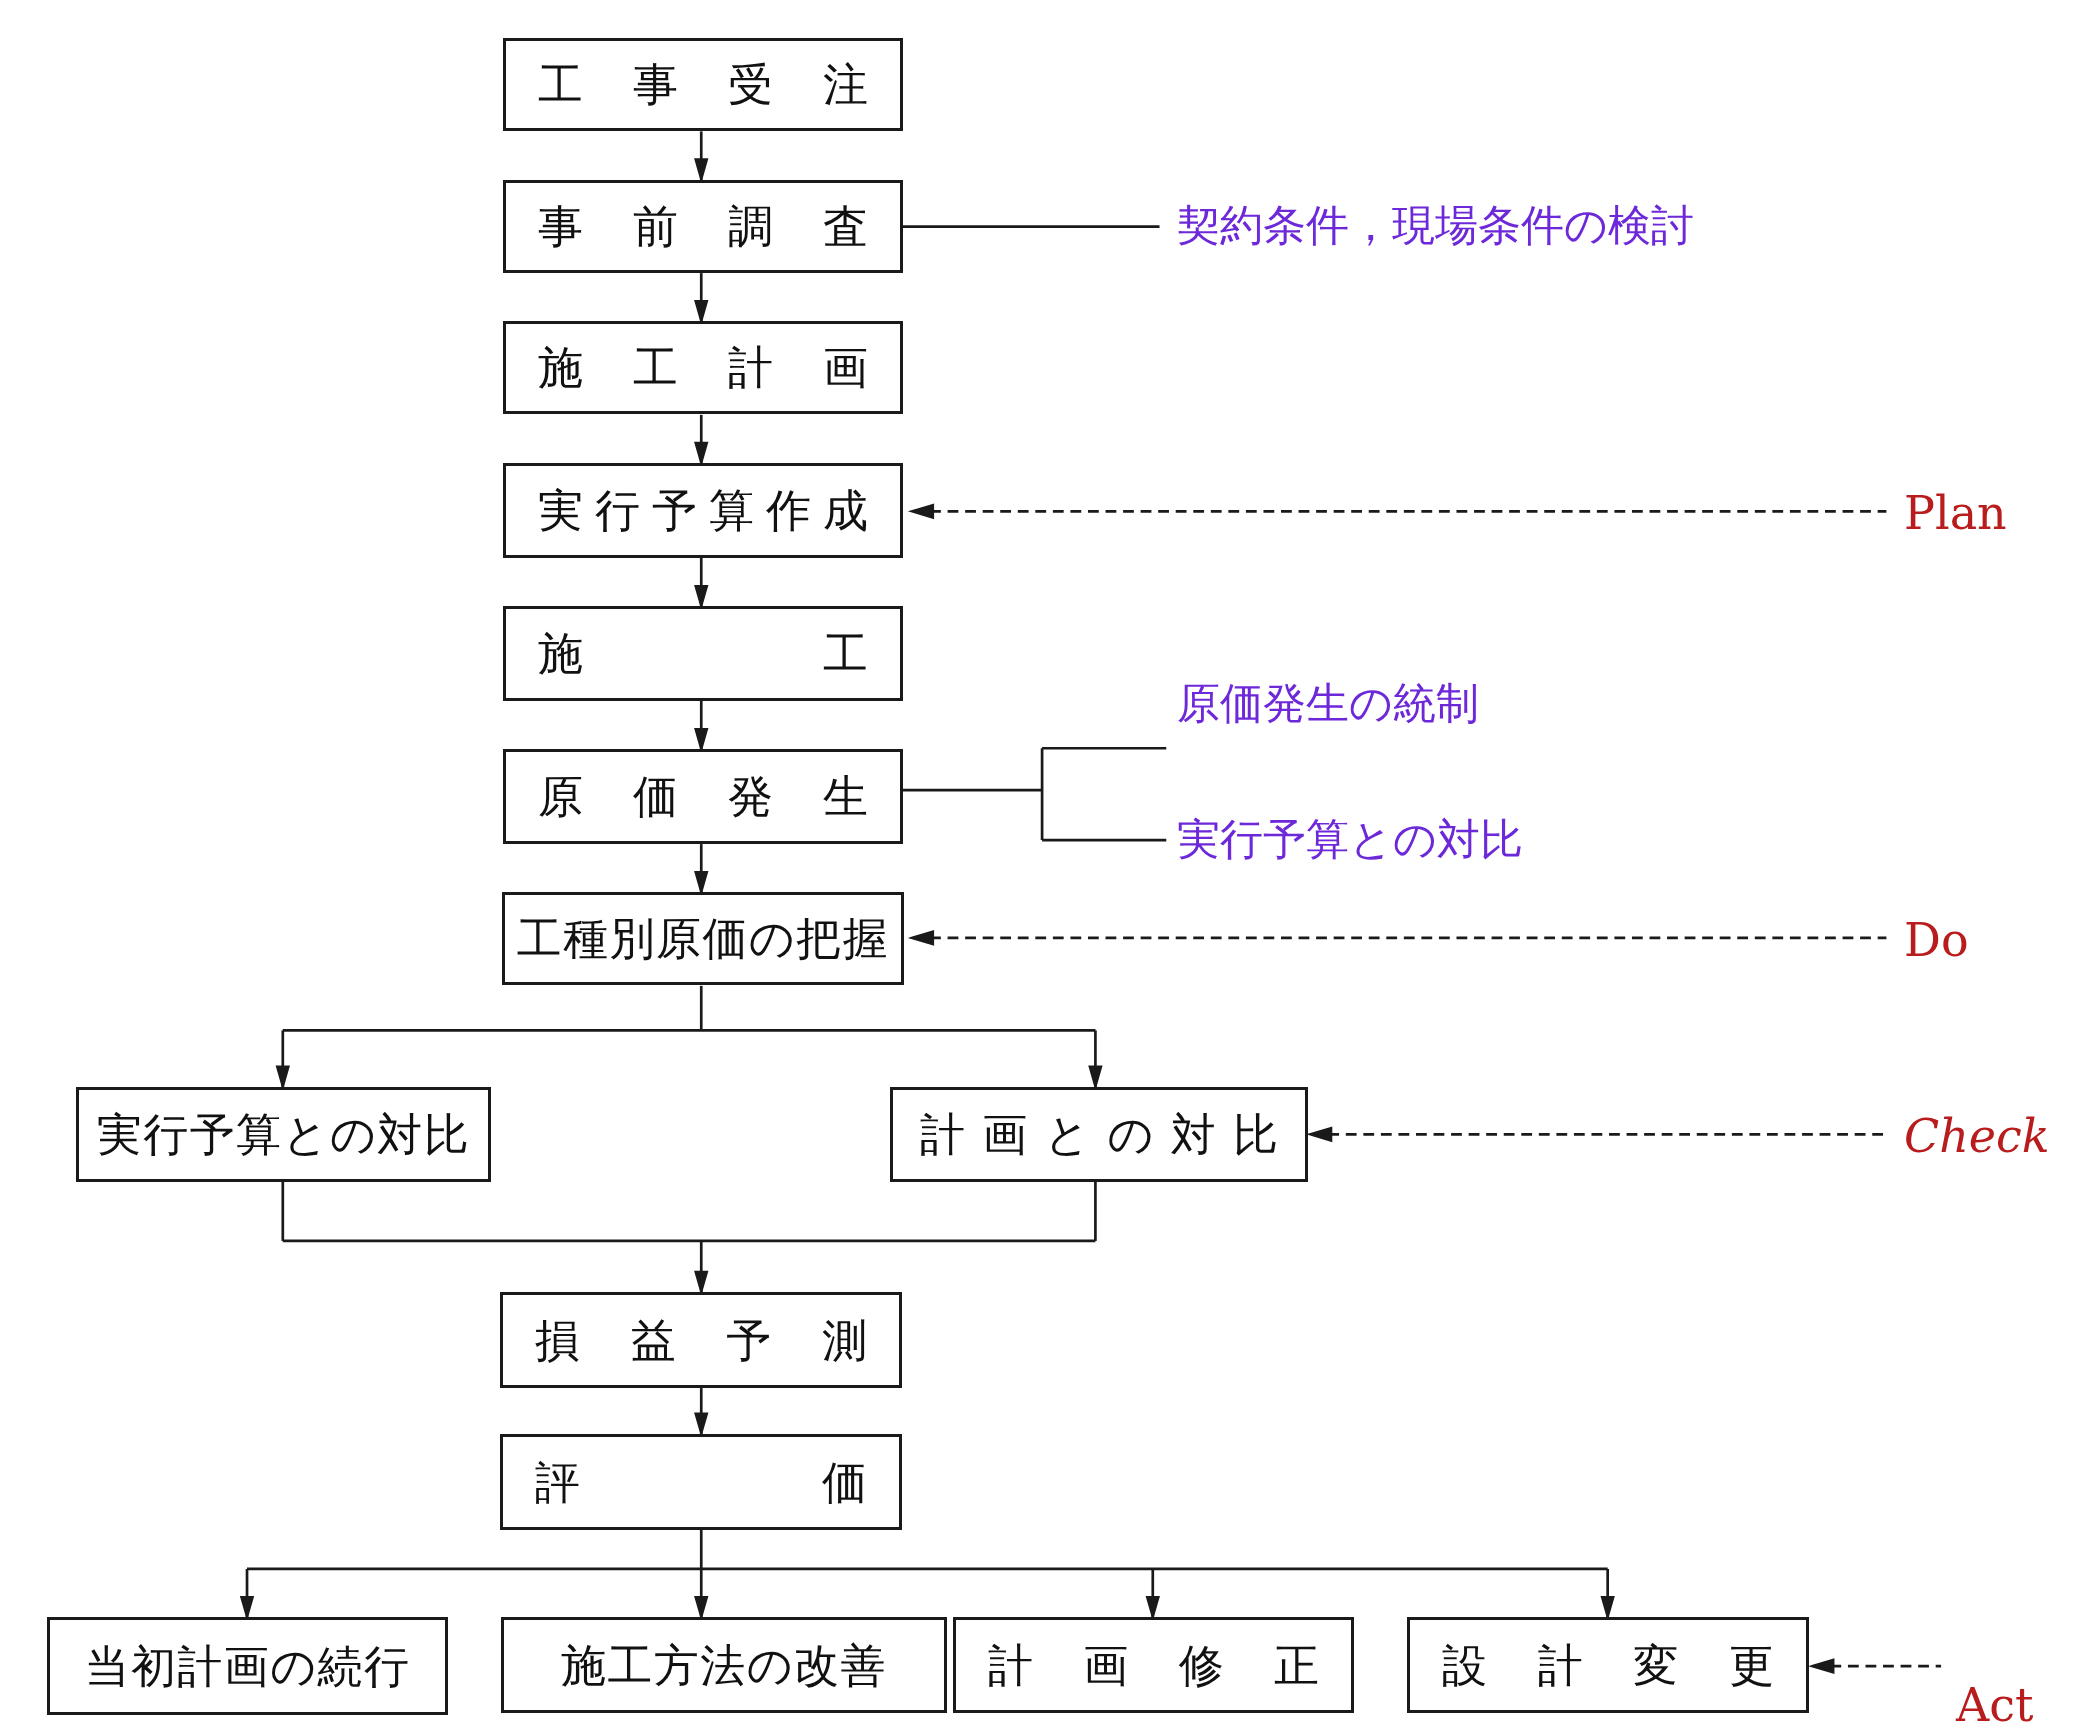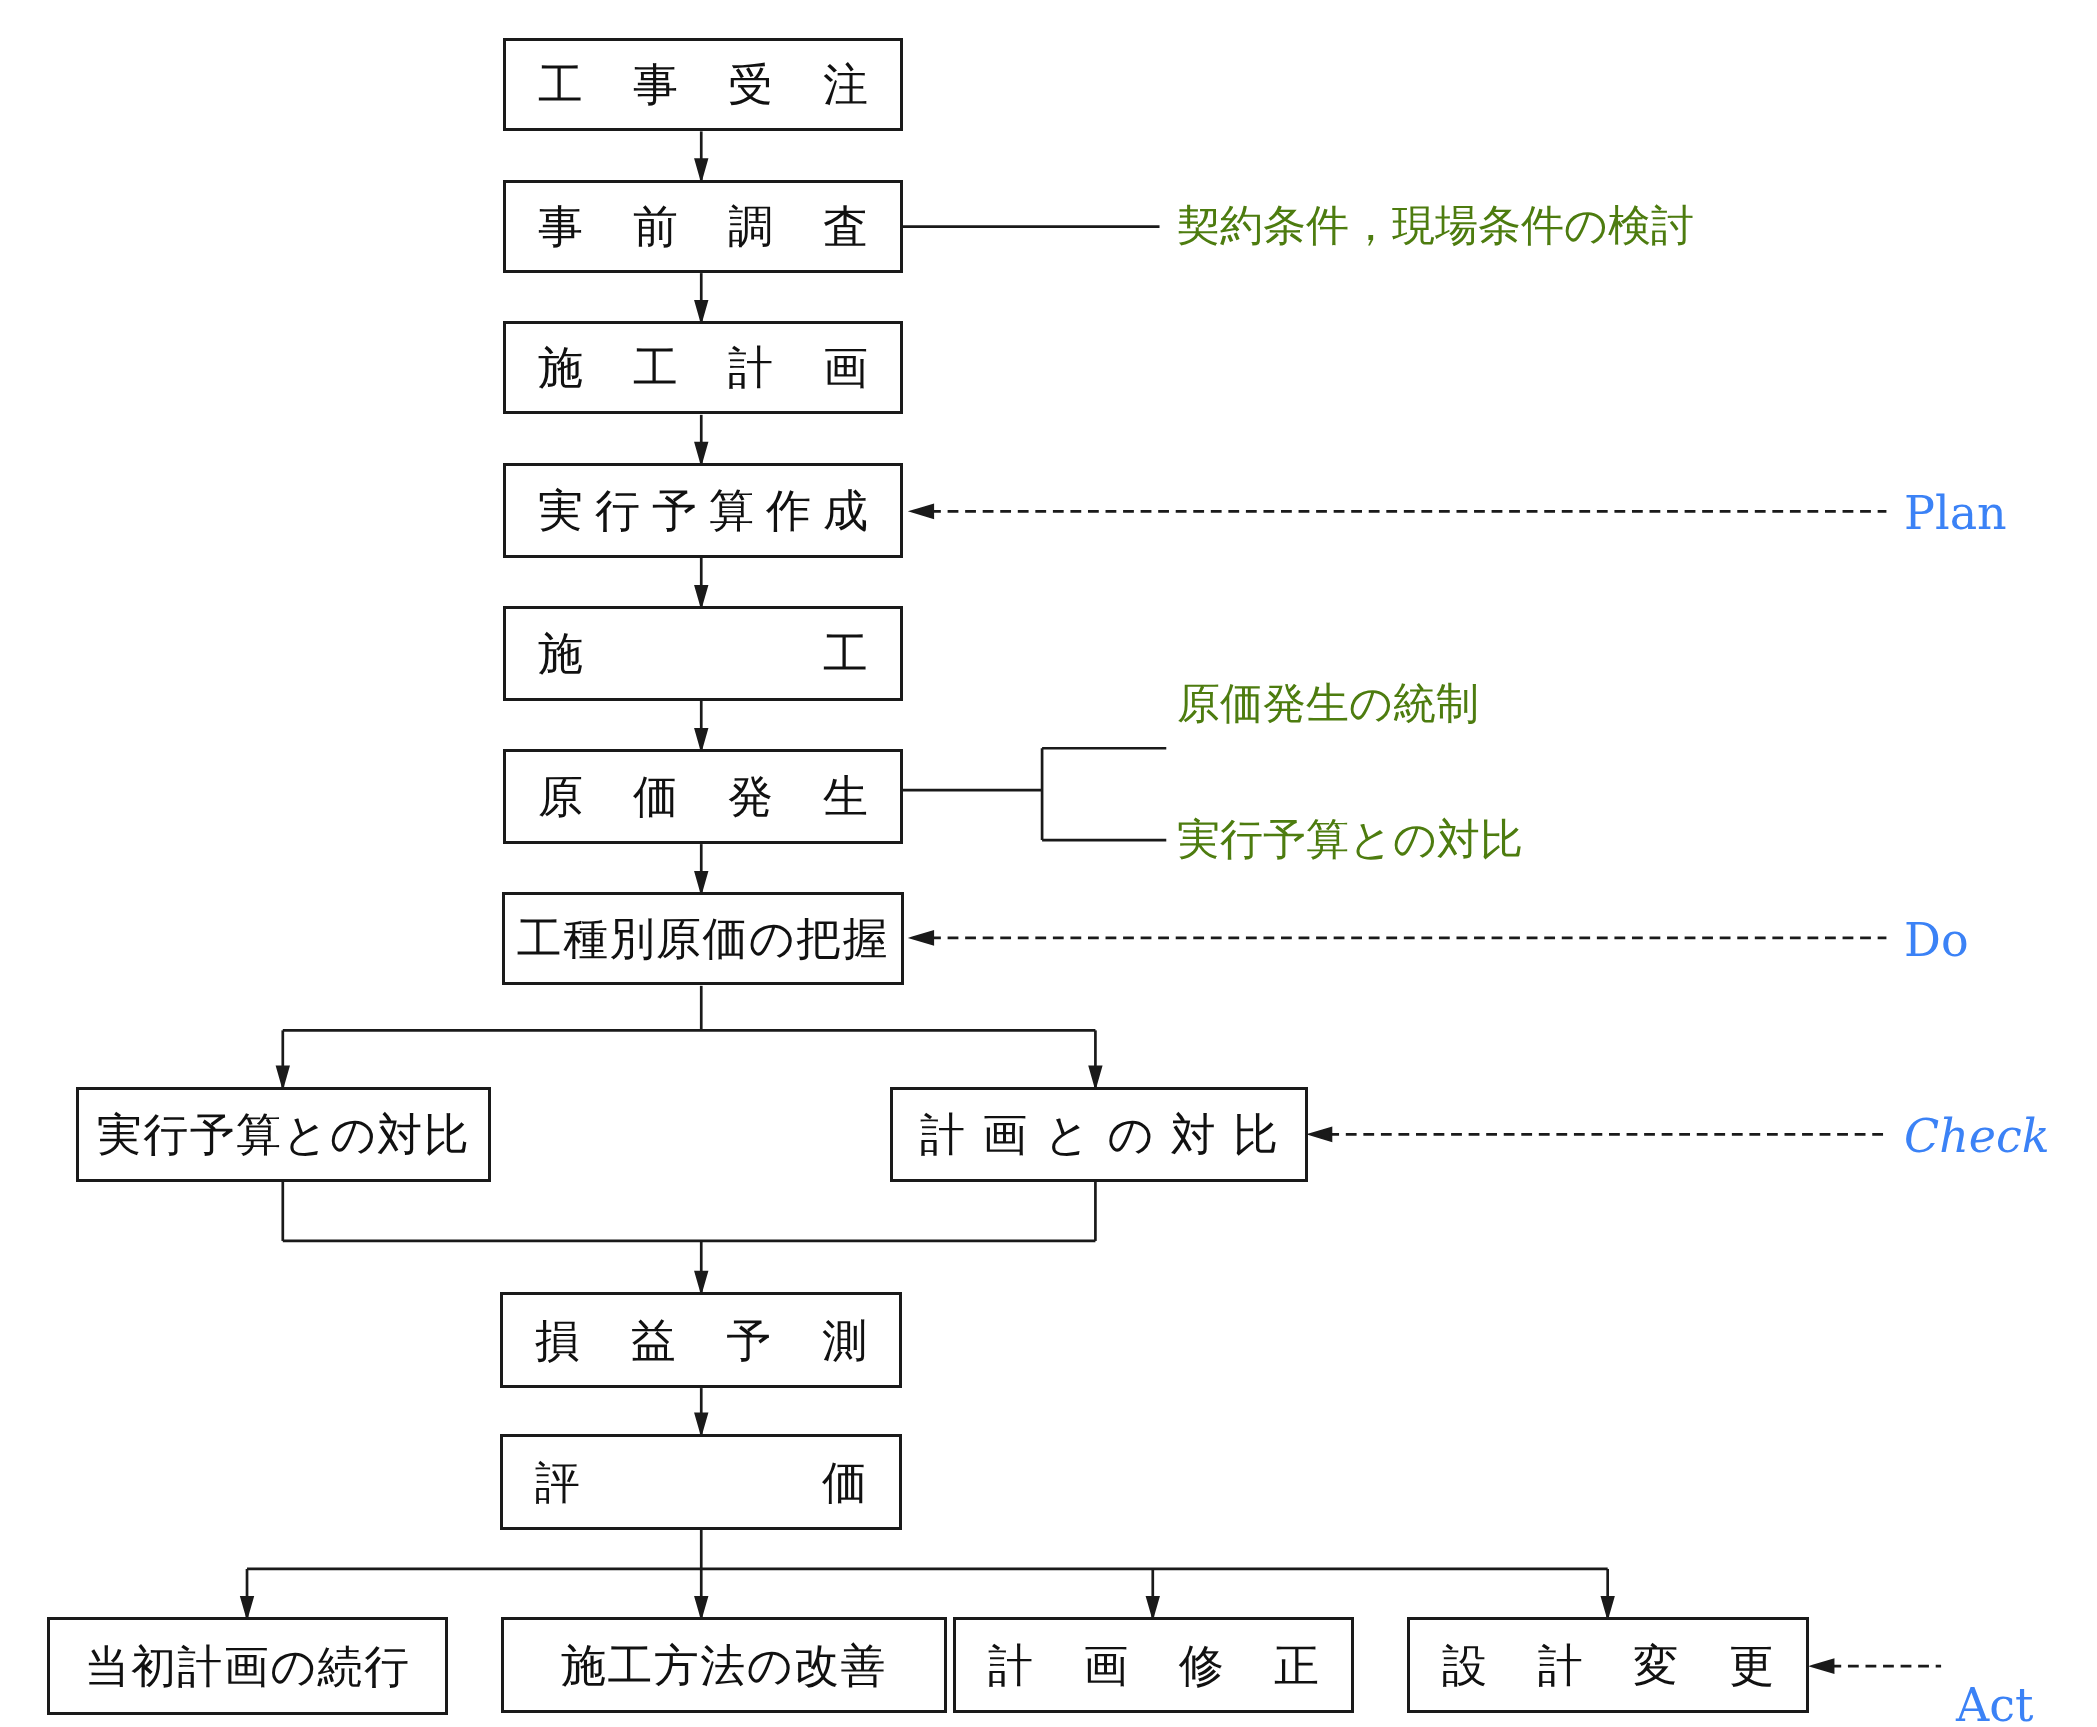--- a/index.html
+++ b/index.html
@@ -11,25 +11,25 @@
     display: flex; align-items: center;
     font-family: "DejaVu Sans", sans-serif; color: #111;
     font-size: 45px; line-height: 1;
   }
   .box.spread { justify-content: space-between; padding: 0 32px; }
   .box.center { justify-content: center; letter-spacing: 1.4px; }
   .box.spread2 { justify-content: space-between; padding: 0 32px; }
   .box span.ch { display: inline-block; }
   .note {
     position: absolute; font-family: "DejaVu Sans", sans-serif;
-    font-size: 43px; color: #4d7c0f; white-space: nowrap; line-height: 1;
+    font-size: 43px; color: #6d28d9; white-space: nowrap; line-height: 1;
   }
   .pdca {
     position: absolute; font-family: "DejaVu Serif", serif;
-    font-size: 46px; color: #3b82f6; white-space: nowrap; line-height: 1; text-align: right;
+    font-size: 46px; color: #b91c1c; white-space: nowrap; line-height: 1; text-align: right;
   }
 </style>
 </head>
 <body>
 
 <div id="canvas">
 
   <svg id="lines" width="2097" height="1728" viewBox="0 0 3107 2559">
     <defs>
       <marker id="arr" viewBox="0 0 10 20" refX="5" refY="20" markerWidth="10" markerHeight="20" orient="auto-start-reverse" markerUnits="userSpaceOnUse">

